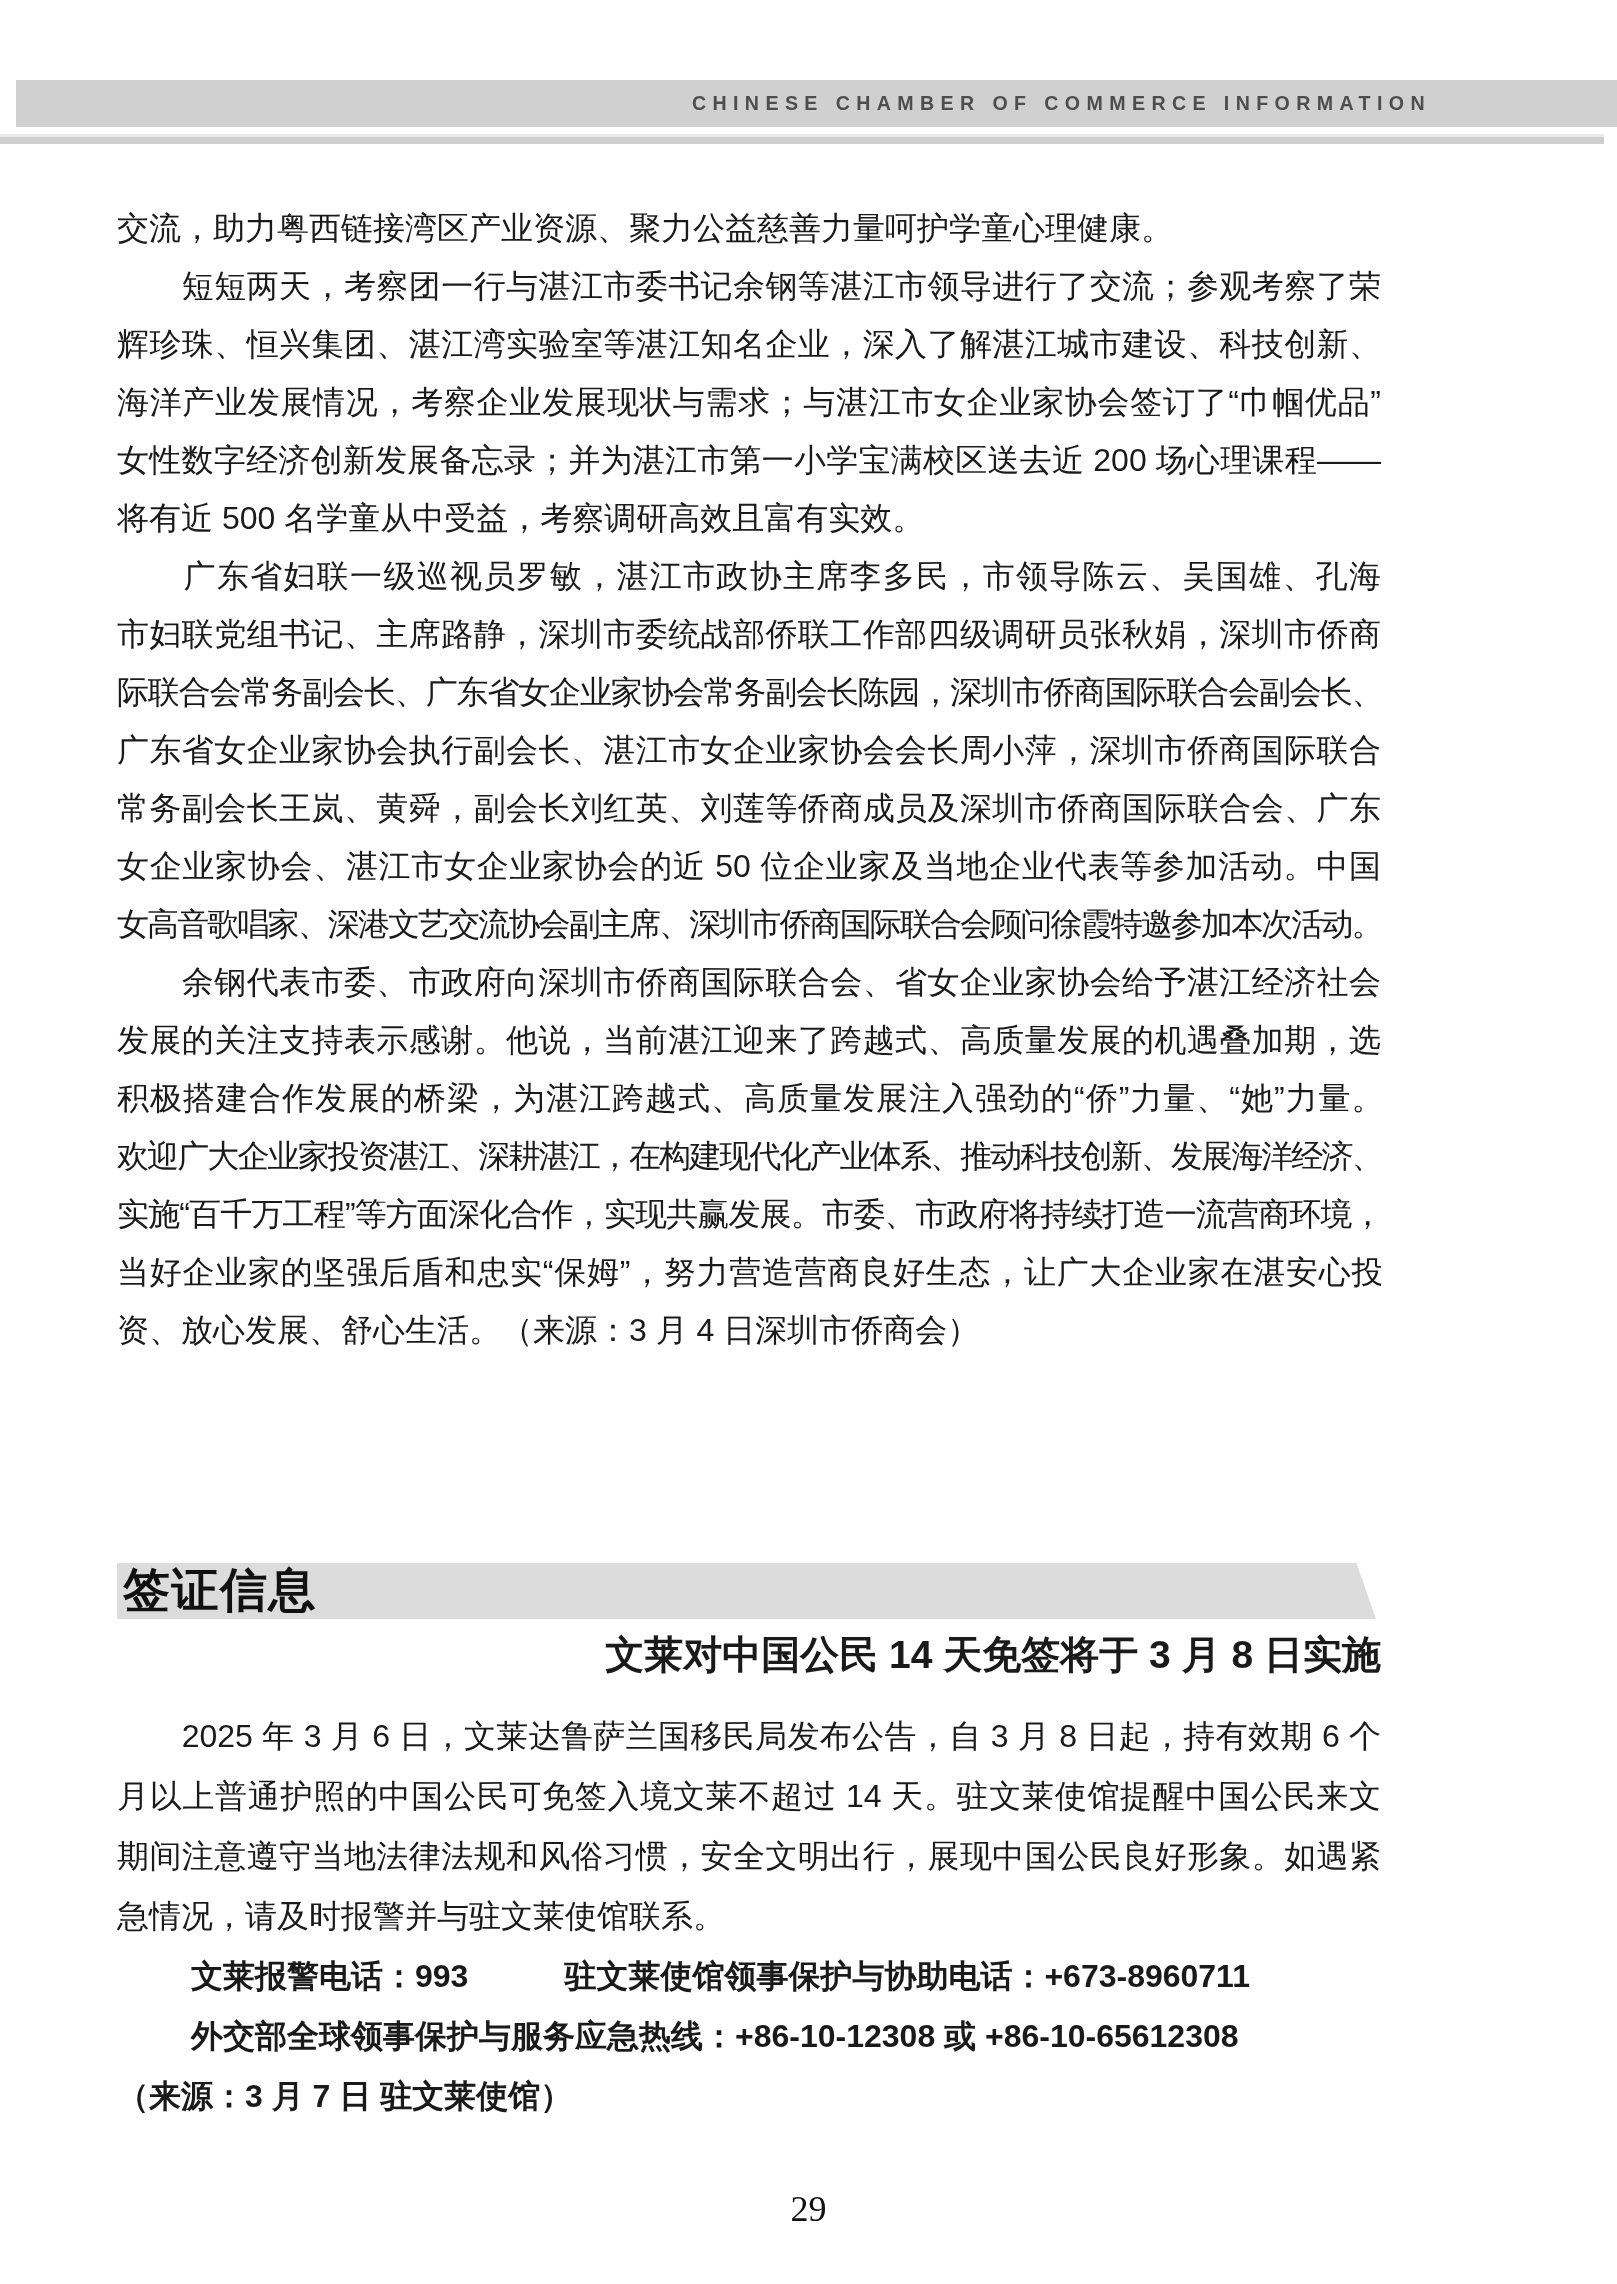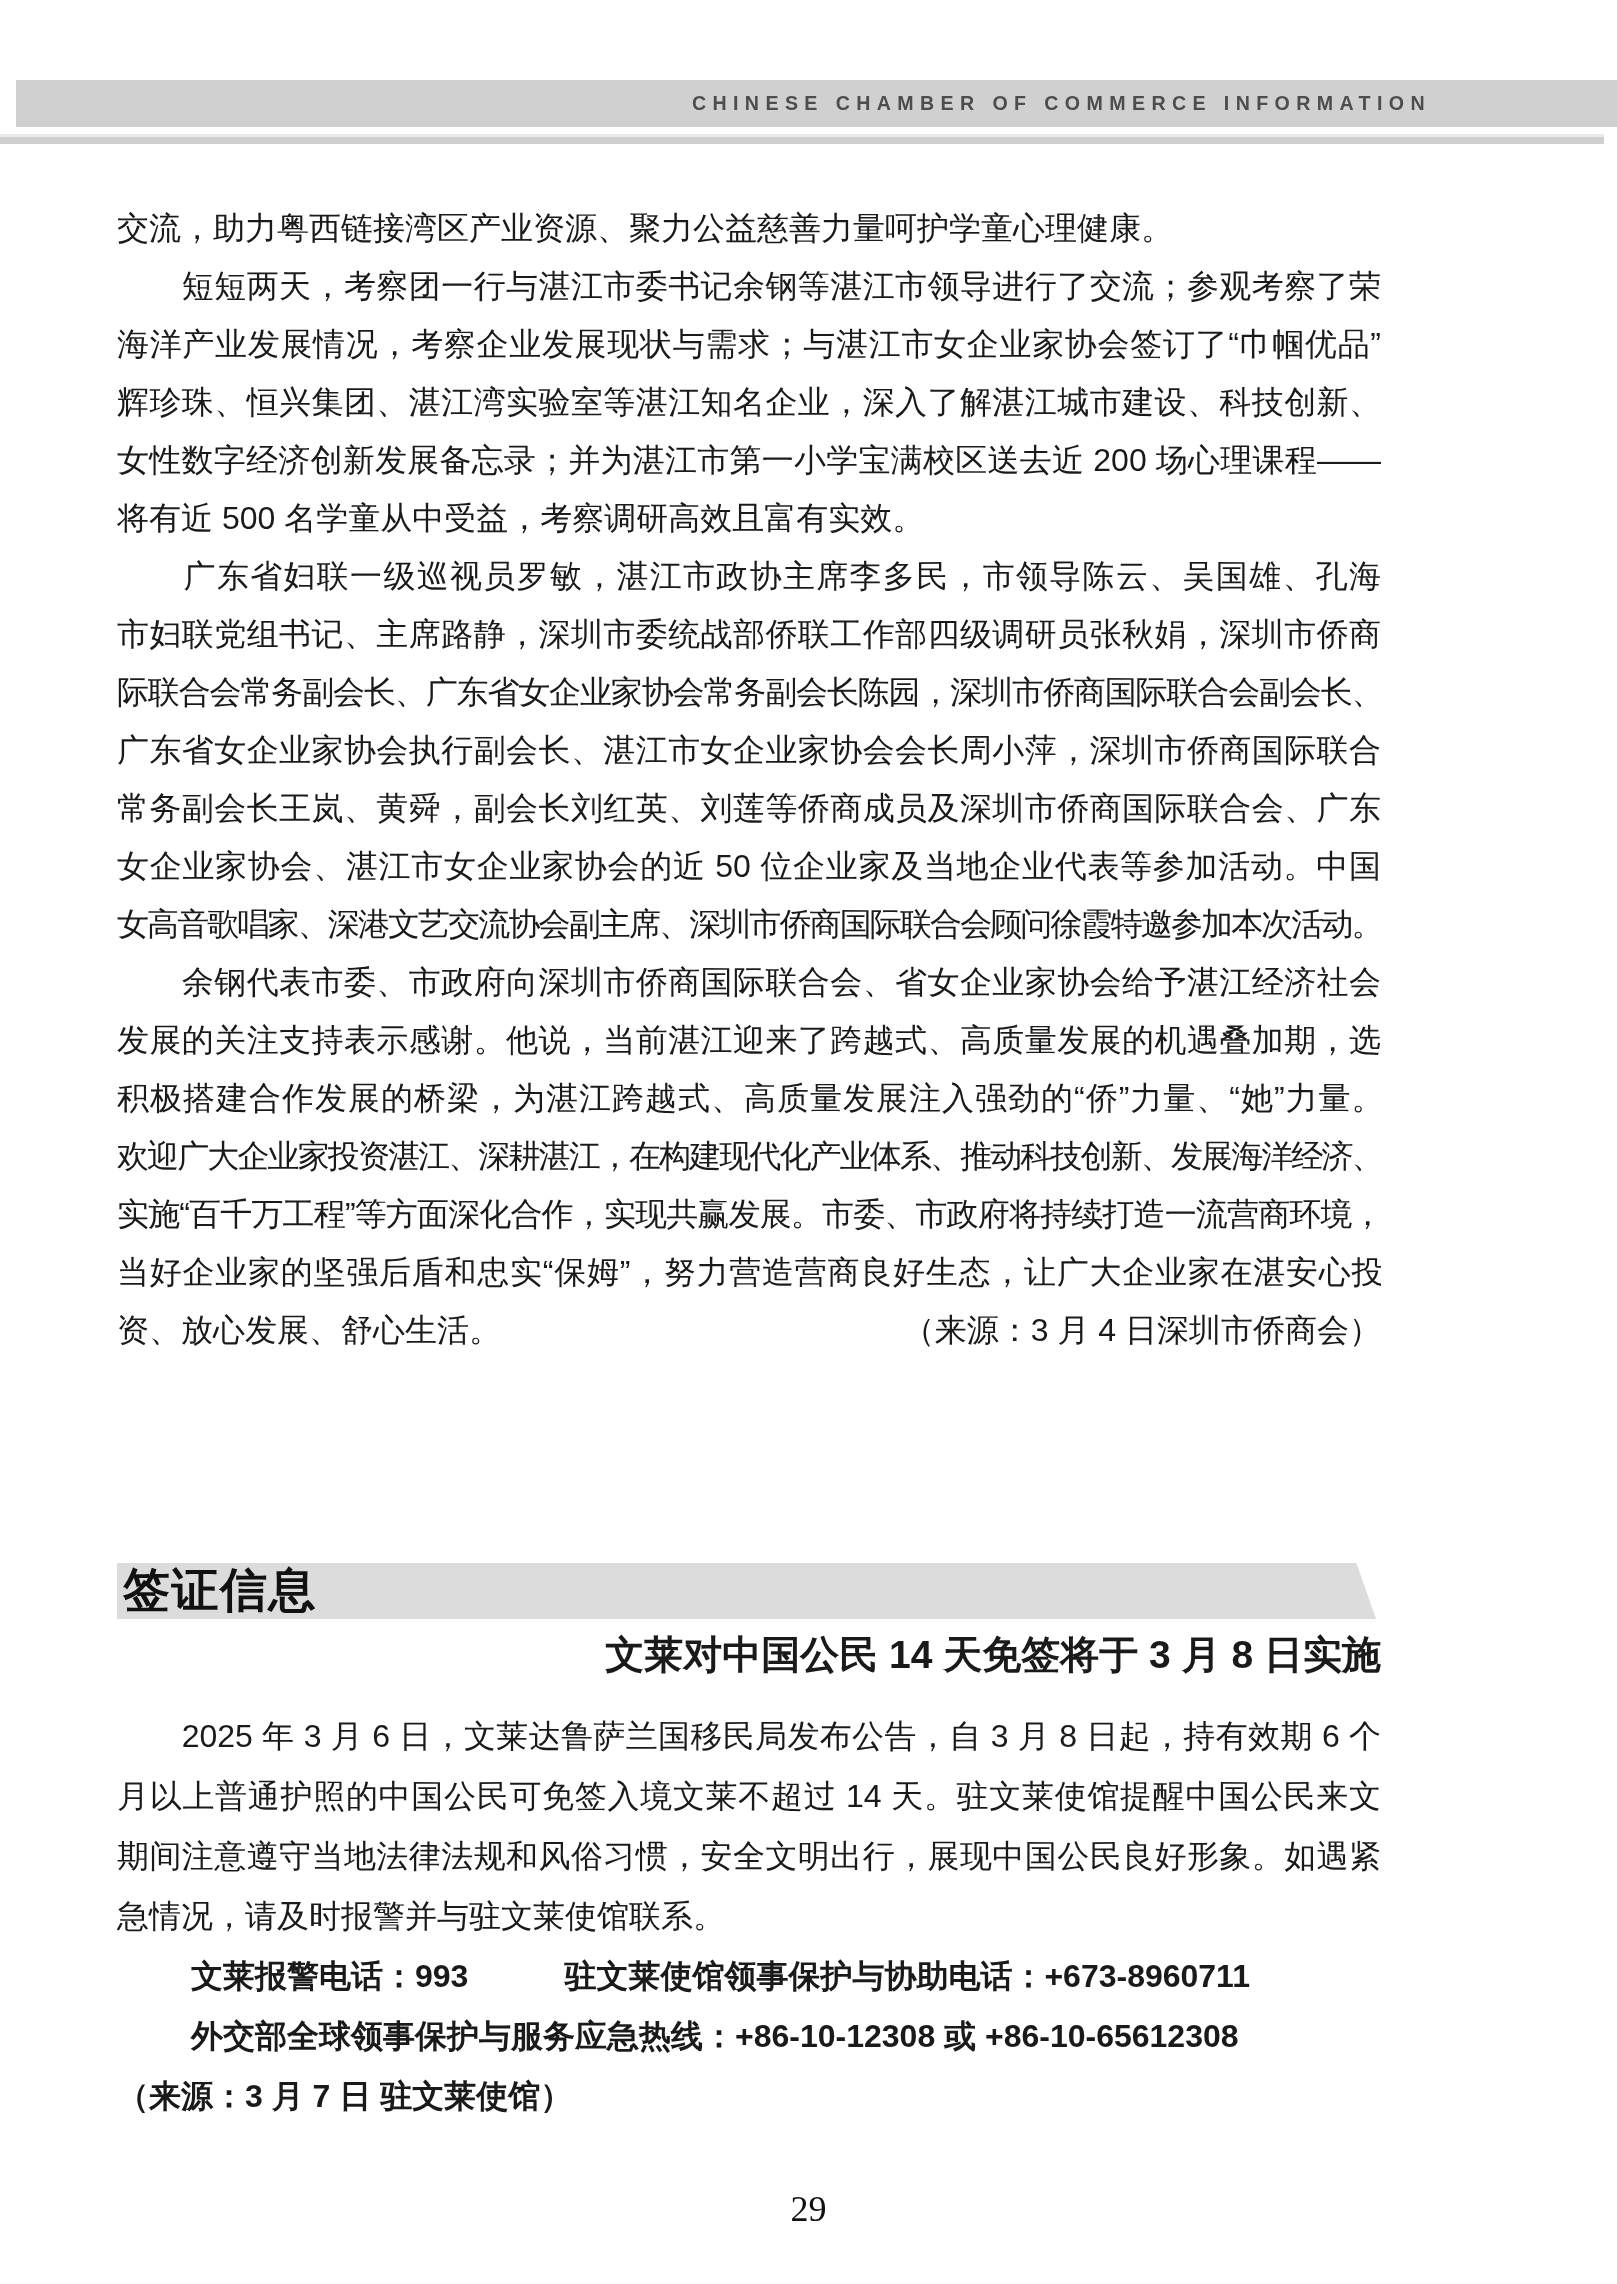--- a/index.html
+++ b/index.html
@@ -53,21 +53,21 @@
     text-align: justify;
     text-align-last: justify;
   }
   .a-line.endline {
     text-align: left;
     text-align-last: left;
   }
   .a-line.condensed { letter-spacing: -2.6px; }
   .flexline {
     display: flex;
-    justify-content: space-between;
+    justify-content: flex-start;
     align-items: baseline;
     height: 58px;
     line-height: 58px;
     font-size: 32px;
   }
 
   
   .section-band {
     position: absolute;
     top: 1563px; left: 117px;
@@ -144,22 +144,22 @@
 <div class="page">
 
   <div class="banner">
     <span class="banner-text">CHINESE CHAMBER OF COMMERCE INFORMATION</span>
   </div>
   <div class="banner-rule"></div>
 
   <div class="article1">
     <div class="a-line endline">交流，助力粤西链接湾区产业资源、聚力公益慈善力量呵护学童心理健康。</div>
     <div class="a-line">　　短短两天，考察团一行与湛江市委书记余钢等湛江市领导进行了交流；参观考察了荣</div>
+    <div class="a-line">辉珍珠、恒兴集团、湛江湾实验室等湛江知名企业，深入了解湛江城市建设、科技创新、</div>
     <div class="a-line">海洋产业发展情况，考察企业发展现状与需求；与湛江市女企业家协会签订了“巾帼优品”</div>
-    <div class="a-line">辉珍珠、恒兴集团、湛江湾实验室等湛江知名企业，深入了解湛江城市建设、科技创新、</div>
     <div class="a-line">女性数字经济创新发展备忘录；并为湛江市第一小学宝满校区送去近 200 场心理课程——</div>
     <div class="a-line endline">将有近 500 名学童从中受益，考察调研高效且富有实效。</div>
     <div class="a-line">　　广东省妇联一级巡视员罗敏，湛江市政协主席李多民，市领导陈云、吴国雄、孔海文，</div>
     <div class="a-line">市妇联党组书记、主席路静，深圳市委统战部侨联工作部四级调研员张秋娟，深圳市侨商国</div>
     <div class="a-line condensed">际联合会常务副会长、广东省女企业家协会常务副会长陈园，深圳市侨商国际联合会副会长、</div>
     <div class="a-line">广东省女企业家协会执行副会长、湛江市女企业家协会会长周小萍，深圳市侨商国际联合会</div>
     <div class="a-line">常务副会长王岚、黄舜，副会长刘红英、刘莲等侨商成员及深圳市侨商国际联合会、广东省</div>
     <div class="a-line">女企业家协会、湛江市女企业家协会的近 50 位企业家及当地企业代表等参加活动。中国著名</div>
     <div class="a-line condensed">女高音歌唱家、深港文艺交流协会副主席、深圳市侨商国际联合会顾问徐霞特邀参加本次活动。</div>
     <div class="a-line">　　余钢代表市委、市政府向深圳市侨商国际联合会、省女企业家协会给予湛江经济社会</div>

